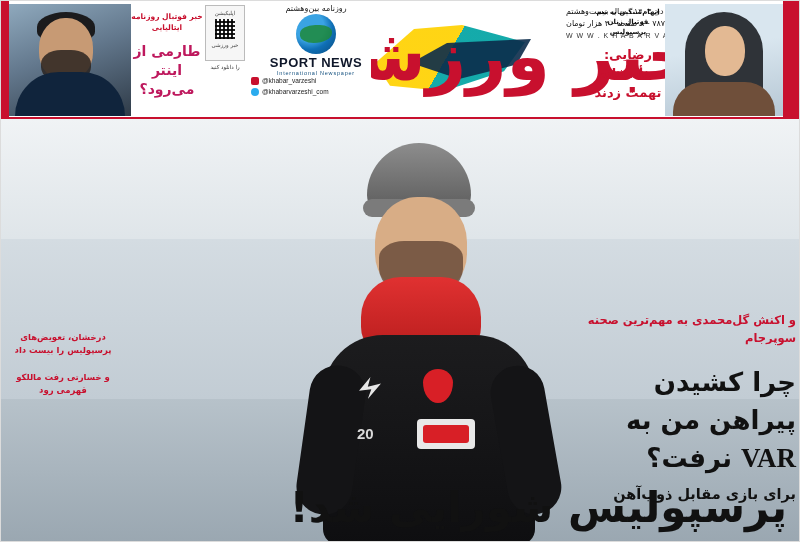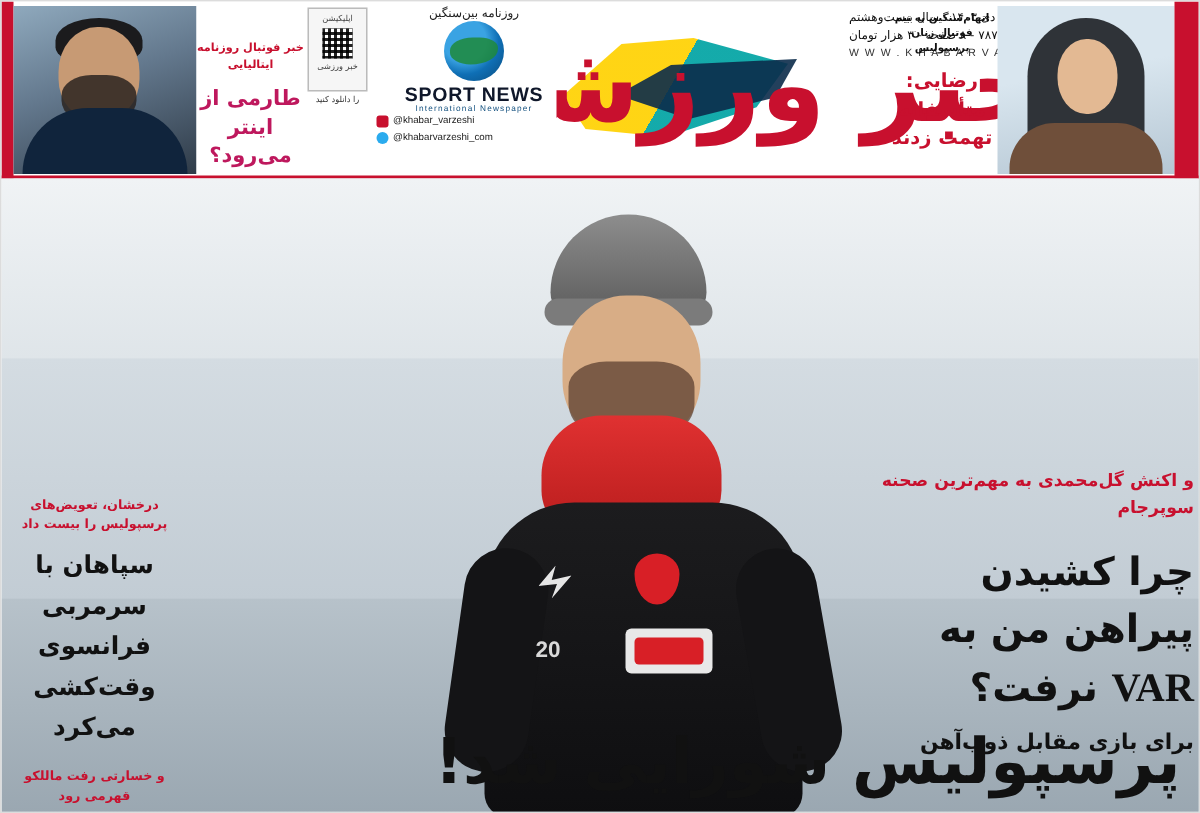--- a/index.html
+++ b/index.html
@@ -84,21 +84,21 @@
     width: 72px; height: 112px;
     background: #ffffff;
     color: #000;
     text-align: center;
   }
   .top-left-text .kicker {
     display: block;
     font-size: 7.5px;
     line-height: 11px;
     color: #c8102e;
-    margin-top: 22px;
+    margin-top: 7px;
     font-weight: bold;
   }
   .top-left-text .title {
     display: block;
     font-size: 14px;
     line-height: 19px;
     font-weight: bold;
     color: #be185d;
     margin-top: 9px;
     letter-spacing: -.2px;
@@ -547,21 +547,21 @@
     </div>
 
     <div class="stamp-box">
       <span>اپلیکیشن</span>
       <div class="qr"></div>
       <span>خبر ورزشی</span>
     </div>
     <div class="stamp-cap">را دانلود کنید</div>
 
     <div class="sportnews">
-      <div class="sn-fa">روزنامه بین‌سنگین</div>
+      <div class="sn-fa">روزنامه بین‌وهشتم</div>
       <div class="globe"></div>
       <div class="sn-title">SPORT NEWS</div>
       <div class="sn-sub">International Newspaper</div>
     </div>
 
     <div class="nameplate">
       <div class="swoosh"></div>
       <div class="swoosh2"></div>
       <div class="logotype">خبر ورزشی</div>
     </div>
@@ -624,21 +624,20 @@
       <span class="head">
         <span>چرا کشیدن پیراهن من به</span>
         <span class="var">VAR</span>
         <span>نرفت؟</span>
       </span>
       <span class="sub">برای بازی مقابل ذوب‌آهن</span>
     </div>
 
     <div class="left-col">
       <span class="kicker">درخشان، تعویض‌های پرسپولیس را بیست داد</span>
-      <span class="head">سپاهان با سرمربی فرانسوی وقت‌کشی می‌کرد</span>
       <span class="kicker2">و خسارتی رفت ماللکو قهرمی رود</span>
 
     </div>
 
     <div class="banner">
       <span class="txt">پرسپولیس شورایی شد!</span>
     </div>
   </div>
 
 </div>

